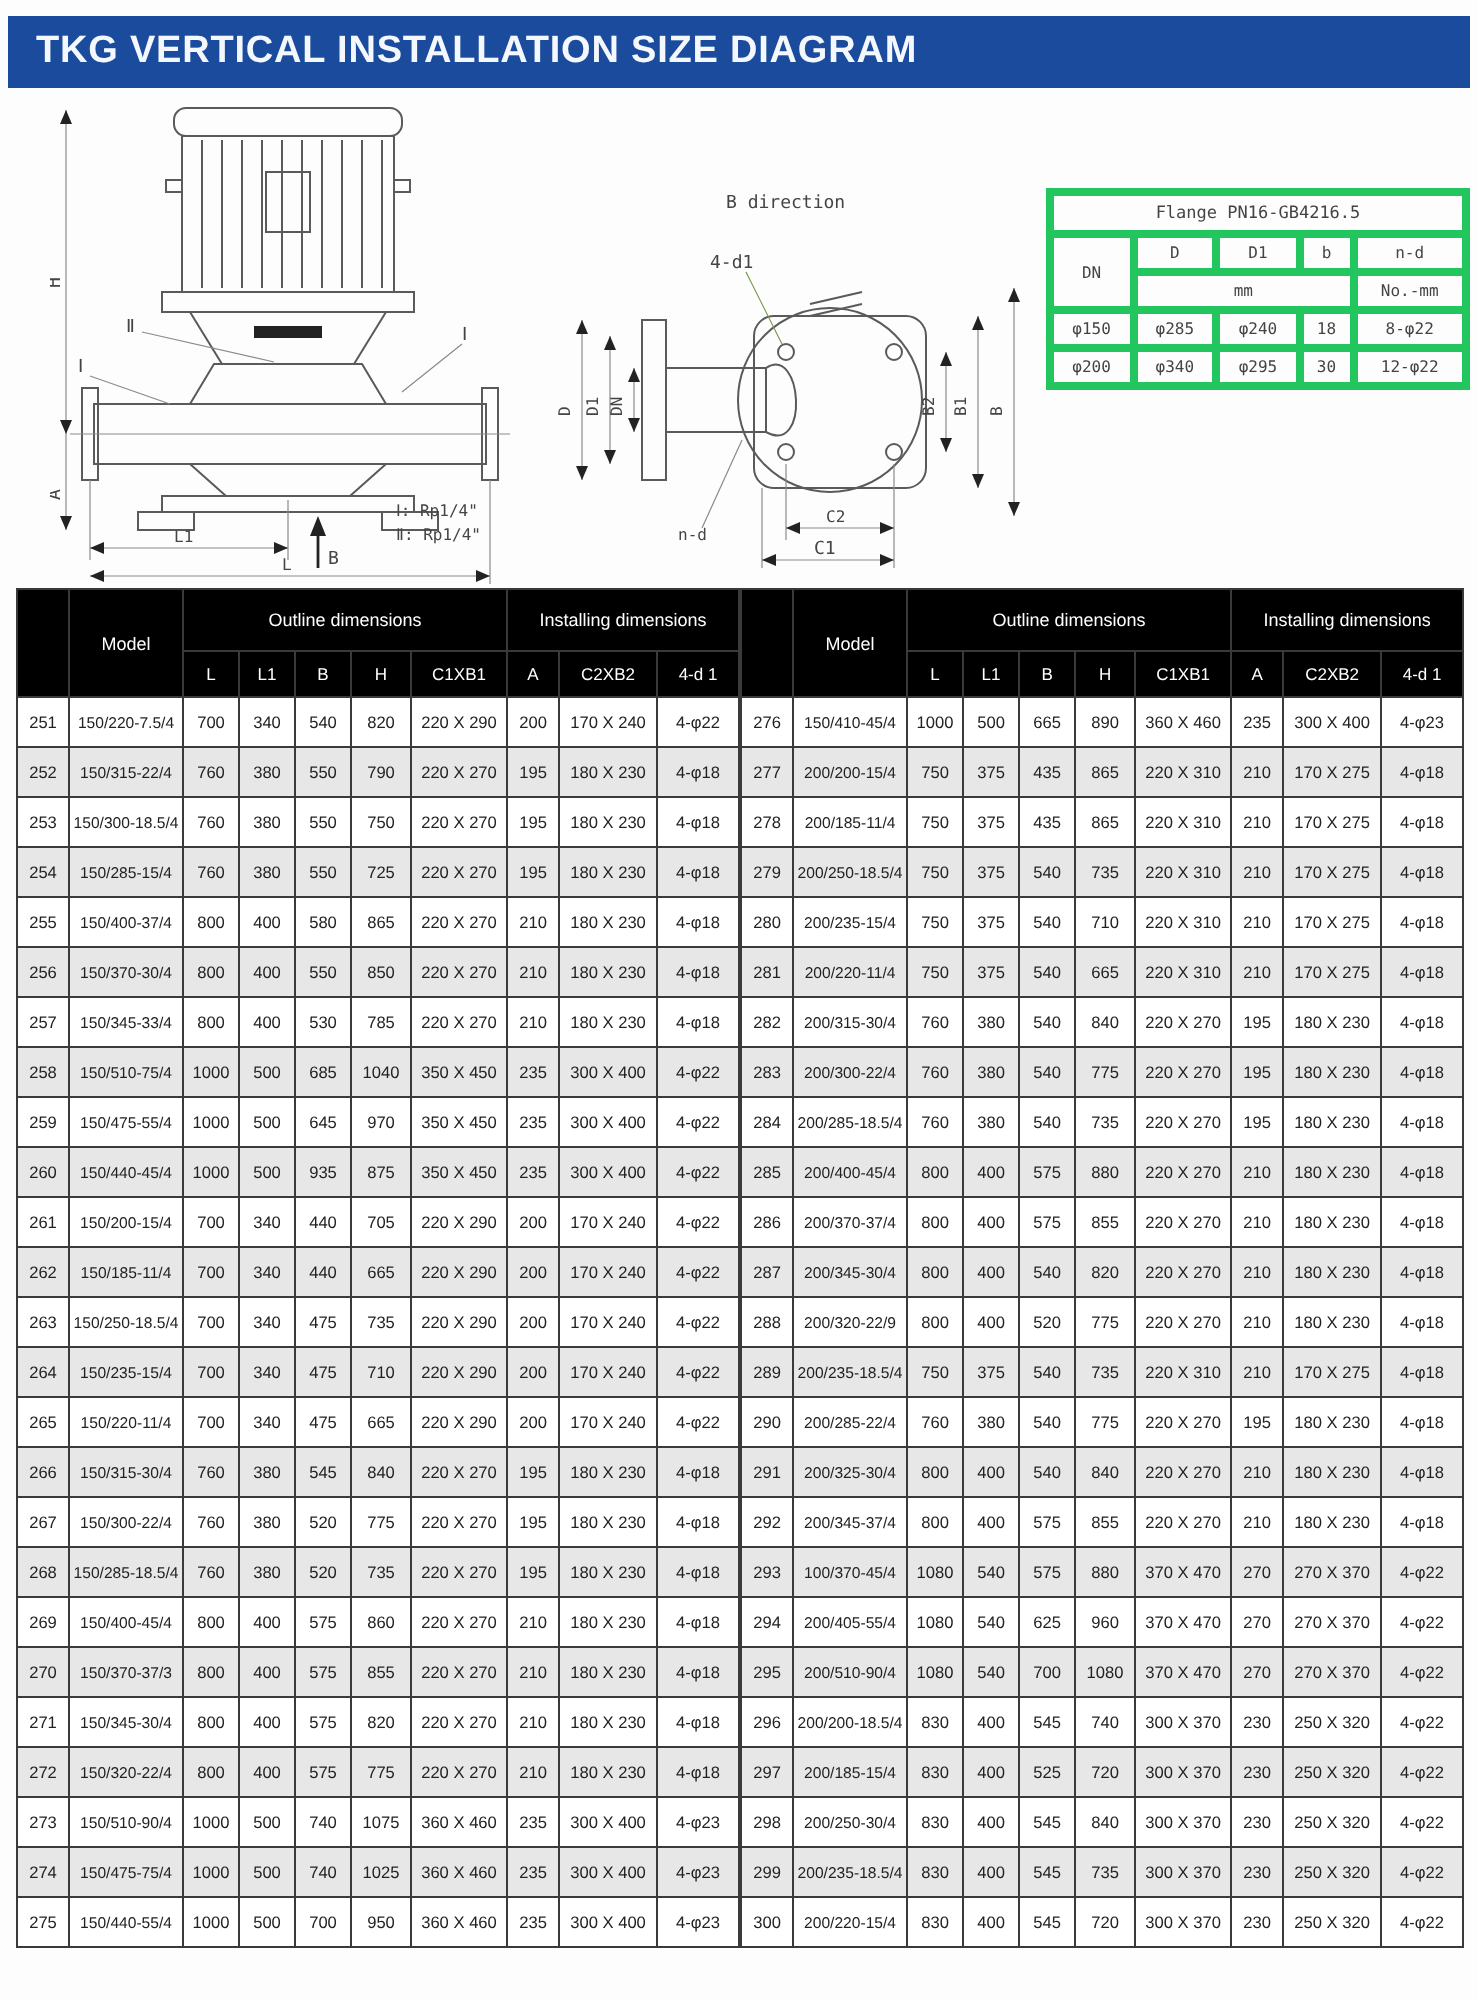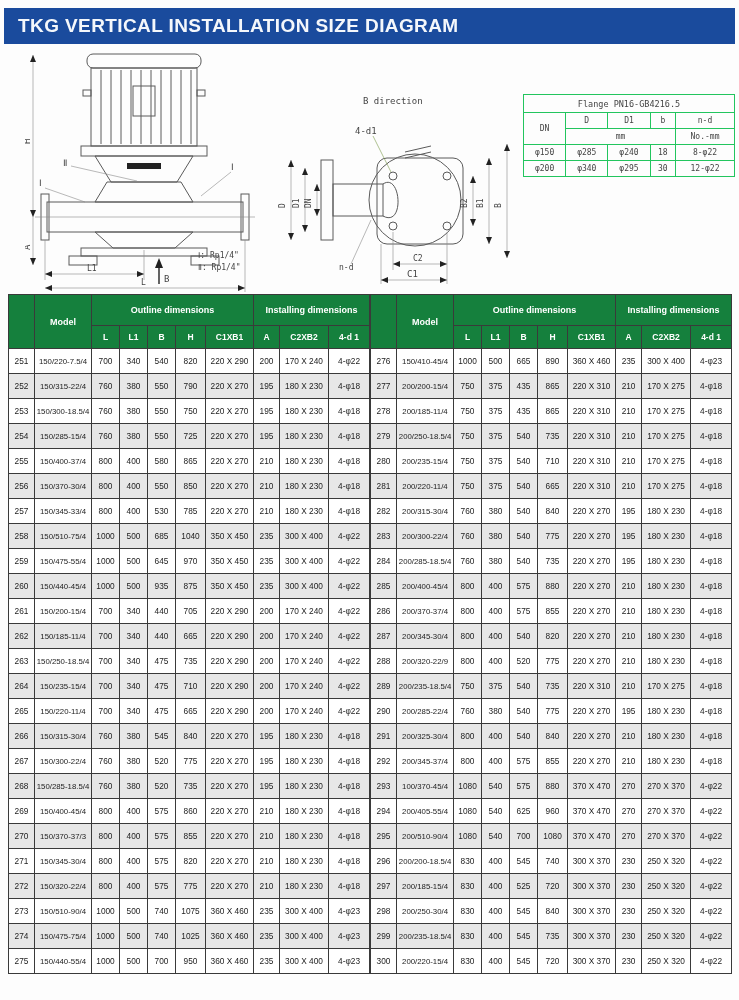--- a/index.html
+++ b/index.html
@@ -27,33 +27,33 @@
   .dwg .fill-dark{fill:#222;stroke:none;}
   .notes{
     position:absolute;left:198px;top:206px;font-size:8px;line-height:12px;
     font-family:"DejaVu Sans Mono","Liberation Mono",monospace;color:#444;
   }
   
   .flange-wrap{position:absolute;left:523px;top:50px;width:212px;}
   table.flange{border-collapse:collapse;width:100%;
     font-family:"DejaVu Sans Mono","Liberation Mono",monospace;}
   table.flange td,table.flange th{
-    border:1px solid #22c55e;font-size:8px;font-weight:normal;color:#444;
+    border:4px solid #22c55e;font-size:8px;font-weight:normal;color:#444;
     text-align:center;padding:1px 2px;height:13px;margin-top:12px;
   }
   table.flange .ttl{height:15px;font-size:8.5px;}
   
   .size-tables{display:flex;margin:0 8px;align-items:flex-start;}
   table.size{border-collapse:collapse;table-layout:fixed;width:361px;}
   table.size th,table.size td{
     border:1px solid #3a3a3a;text-align:center;vertical-align:middle;
     padding:0 1px;overflow:hidden;white-space:nowrap;
   }
   table.size thead th{
-    background:#15803d;color:#fff;font-weight:bold;font-size:9px;
+    background:#000000;color:#fff;font-weight:normal;font-size:9px;
   }
   table.size thead tr.grp th{height:30px;}
   table.size thead tr.cols th{height:22px;font-size:8.5px;}
   table.size tbody td{height:24px;font-size:8.3px;color:#222;background:#fff;}
   table.size tbody tr.alt td{background:#e7e7e7;}
   table.size tbody td:nth-child(2){font-size:7.8px;margin-left:33px;}
   col.c-no{width:26px;}col.c-model{width:57px;}
   col.c-l{width:28px;}col.c-l1{width:28px;}col.c-b{width:28px;}col.c-h{width:30px;}
   col.c-c1{width:48px;}col.c-a{width:26px;}col.c-c2{width:49px;}col.c-d1{width:41px;}
 </style>

